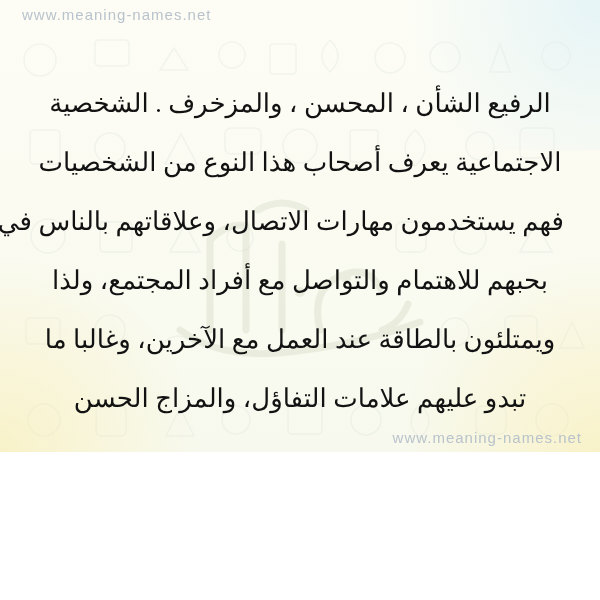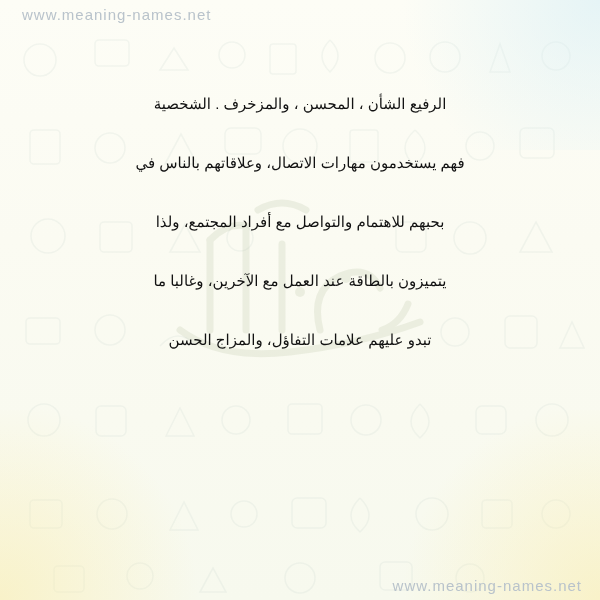--- a/index.html
+++ b/index.html
@@ -10,21 +10,21 @@
     width: 600px;
     height: 600px;
     font-family: "DejaVu Sans", sans-serif;
     background: #ffffff;
     overflow: hidden;
   }
 
   .page {
     position: relative;
     width: 600px;
-    height: 600px;
+    height: 452px;
     background:
       linear-gradient(180deg, #fdfdf6 0%, #fbfbf2 40%, #f7f9ee 100%);
     overflow: hidden;
   }
 
   
   .doodles {
     position: absolute;
     inset: 0;
     opacity: 0.20;
@@ -109,22 +109,22 @@
     top: 74px;
     left: 0;
     width: 600px;
     padding: 0 36px;
     box-sizing: border-box;
     direction: rtl;
     text-align: center;
   }
 
   .line {
-    font-family: Liberation Sans, sans-serif;
-    font-size: 15px;
+    font-family: Liberation Serif, serif;
+    font-size: 26px;
     color: #121212;
     line-height: 59px;
     white-space: nowrap;
     letter-spacing: 0px;
   }
 </style>
 </head>
 <body>
 
 <div class="page">
@@ -215,21 +215,22 @@
       <circle cx="150" cy="112" r="5"></circle>
       <circle cx="196" cy="98" r="5"></circle>
     </g>
   </svg>
 
   <div class="wm-top">www.meaning-names.net</div>
 
 
   <div class="body-text">
     <div class="line">الرفيع الشأن ، المحسن ، والمزخرف . الشخصية</div>
+    <div class="line">الاجتماعية يعرف أصحاب هذا النوع من الشخصيات</div>
     <div class="line">فهم يستخدمون مهارات الاتصال، وعلاقاتهم بالناس في</div>
     <div class="line">بحبهم للاهتمام والتواصل مع أفراد المجتمع، ولذا</div>
-    <div class="line">يتميزون بالطاقة عند العمل مع الآخرين، وغالبا ما</div>
+    <div class="line">ويمتلئون بالطاقة عند العمل مع الآخرين، وغالبا ما</div>
     <div class="line">تبدو عليهم علامات التفاؤل، والمزاج الحسن</div>
   </div>
 
   <div class="wm-bottom">www.meaning-names.net</div>
 
 </div>
 
 </body></html>

